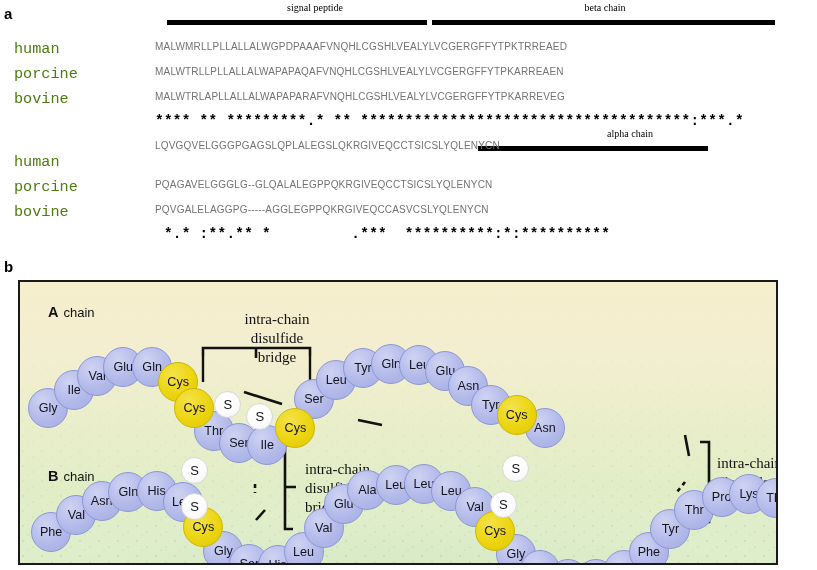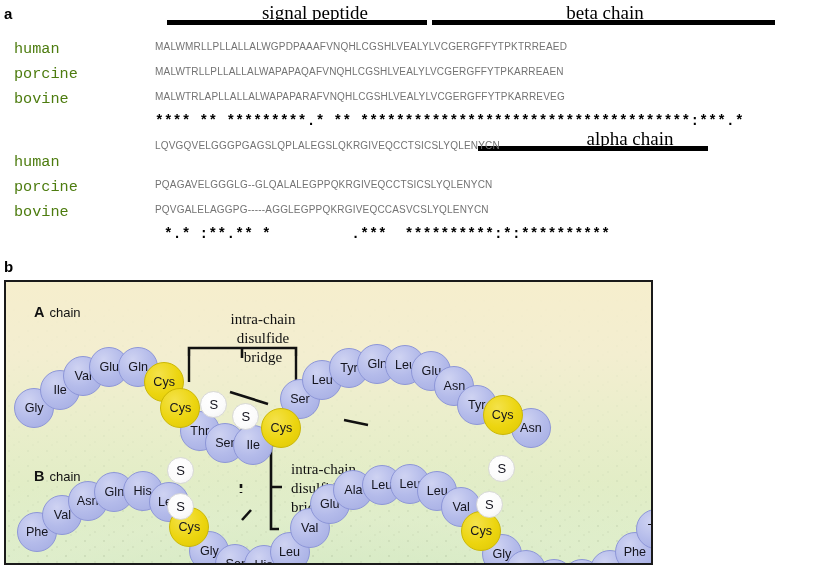--- a/index.html
+++ b/index.html
@@ -28,21 +28,21 @@
     font-weight: bold;
     font-size: 15px;
     color: #000;
   }
   #letter-a { left: 4px; top: 5px; }
   #letter-b { left: 4px; top: 258px; }
 
   .region-label {
     position: absolute;
     font-family: "Liberation Serif", serif;
-    font-size: 19px;
+    font-size: 10px;
     color: #000;
     text-align: center;
     white-space: nowrap;
   }
   .region-bar {
     position: absolute;
     height: 5px;
     background: #000;
   }
 
@@ -67,22 +67,22 @@
     font-family: "Liberation Mono", "DejaVu Sans Mono", monospace;
     font-size: 14.4px;
     letter-spacing: 0.02em;
     font-weight: bold;
     color: #000;
   }
 
   
   #panel-b {
     position: absolute;
-    left: 4px; top: 280px;
-    width: 649px;
+    left: 18px; top: 280px;
+    width: 760px;
     height: 285px;
     border: 2px solid #1a1a1a;
     box-sizing: border-box;
     background:
       radial-gradient(ellipse 140% 90% at 50% 118%, rgba(209,231,192,0.95) 0%, rgba(224,237,205,0.5) 38%, rgba(246,240,214,0) 62%),
       linear-gradient(to bottom, #f6eecd 0%, #f3eed0 26%, #eaeecb 50%, #e2edc6 72%, #dceec9 100%);
     overflow: hidden;
   }
   #speckles {
     position: absolute;

